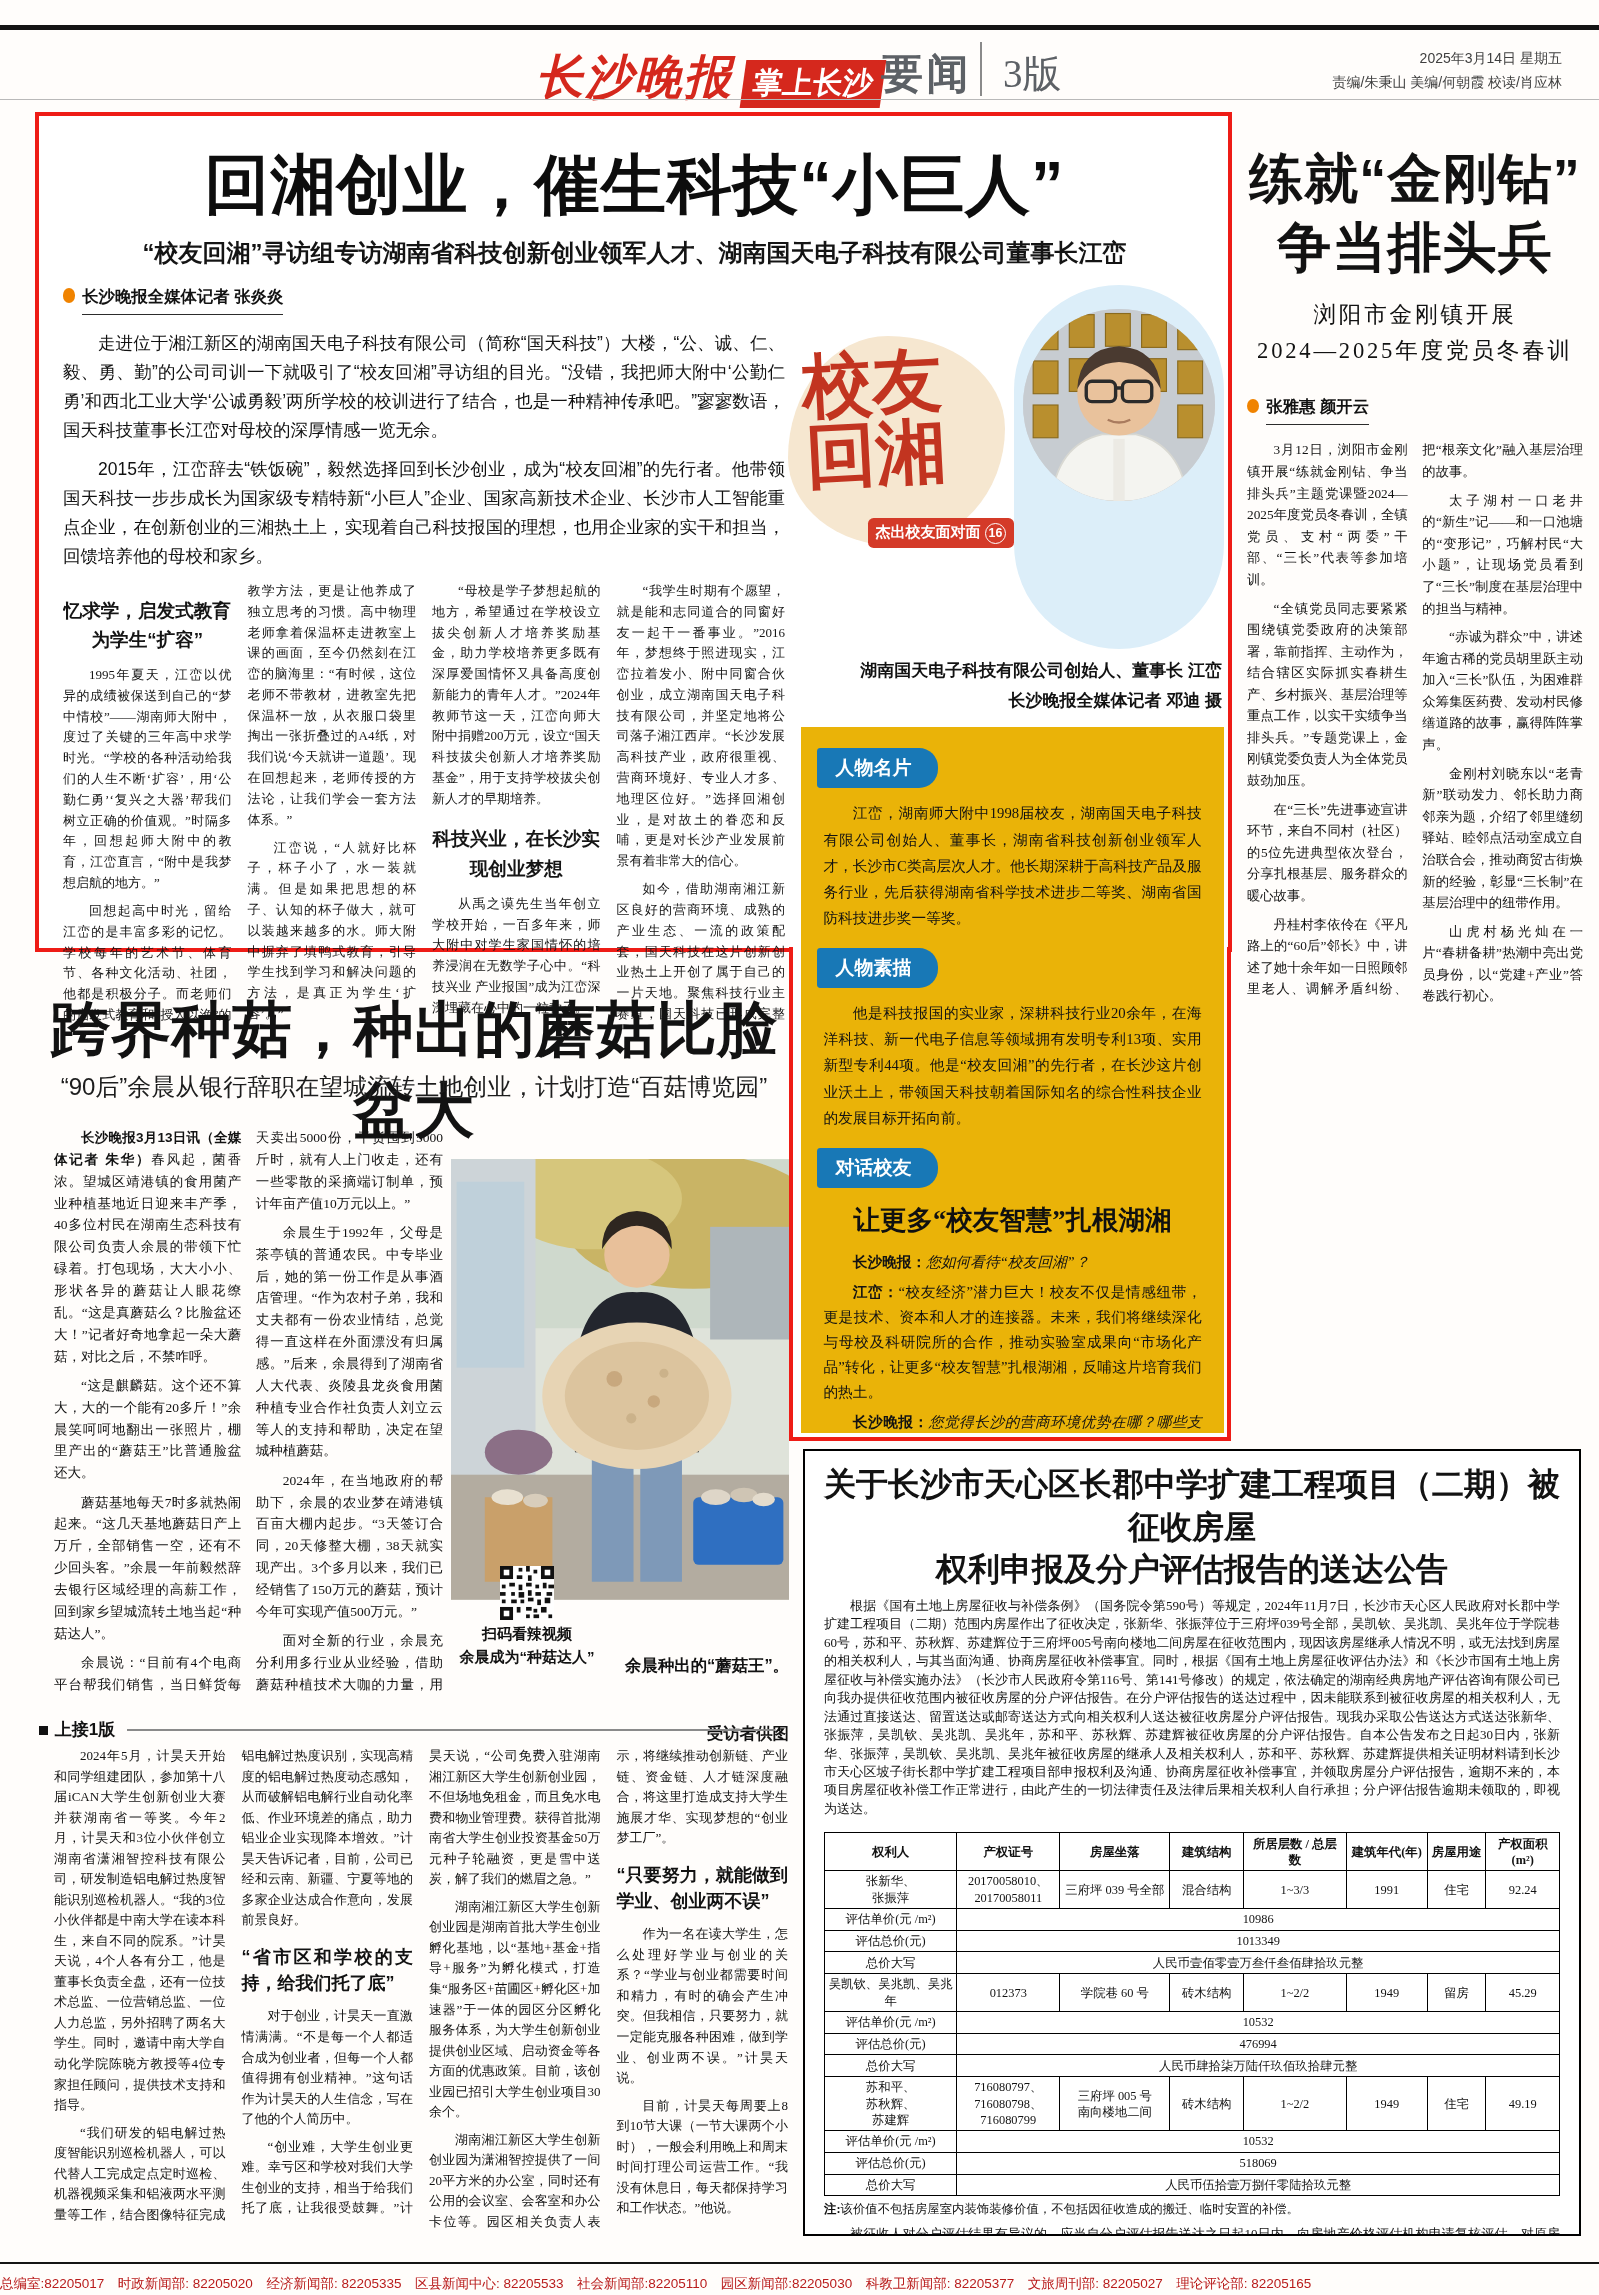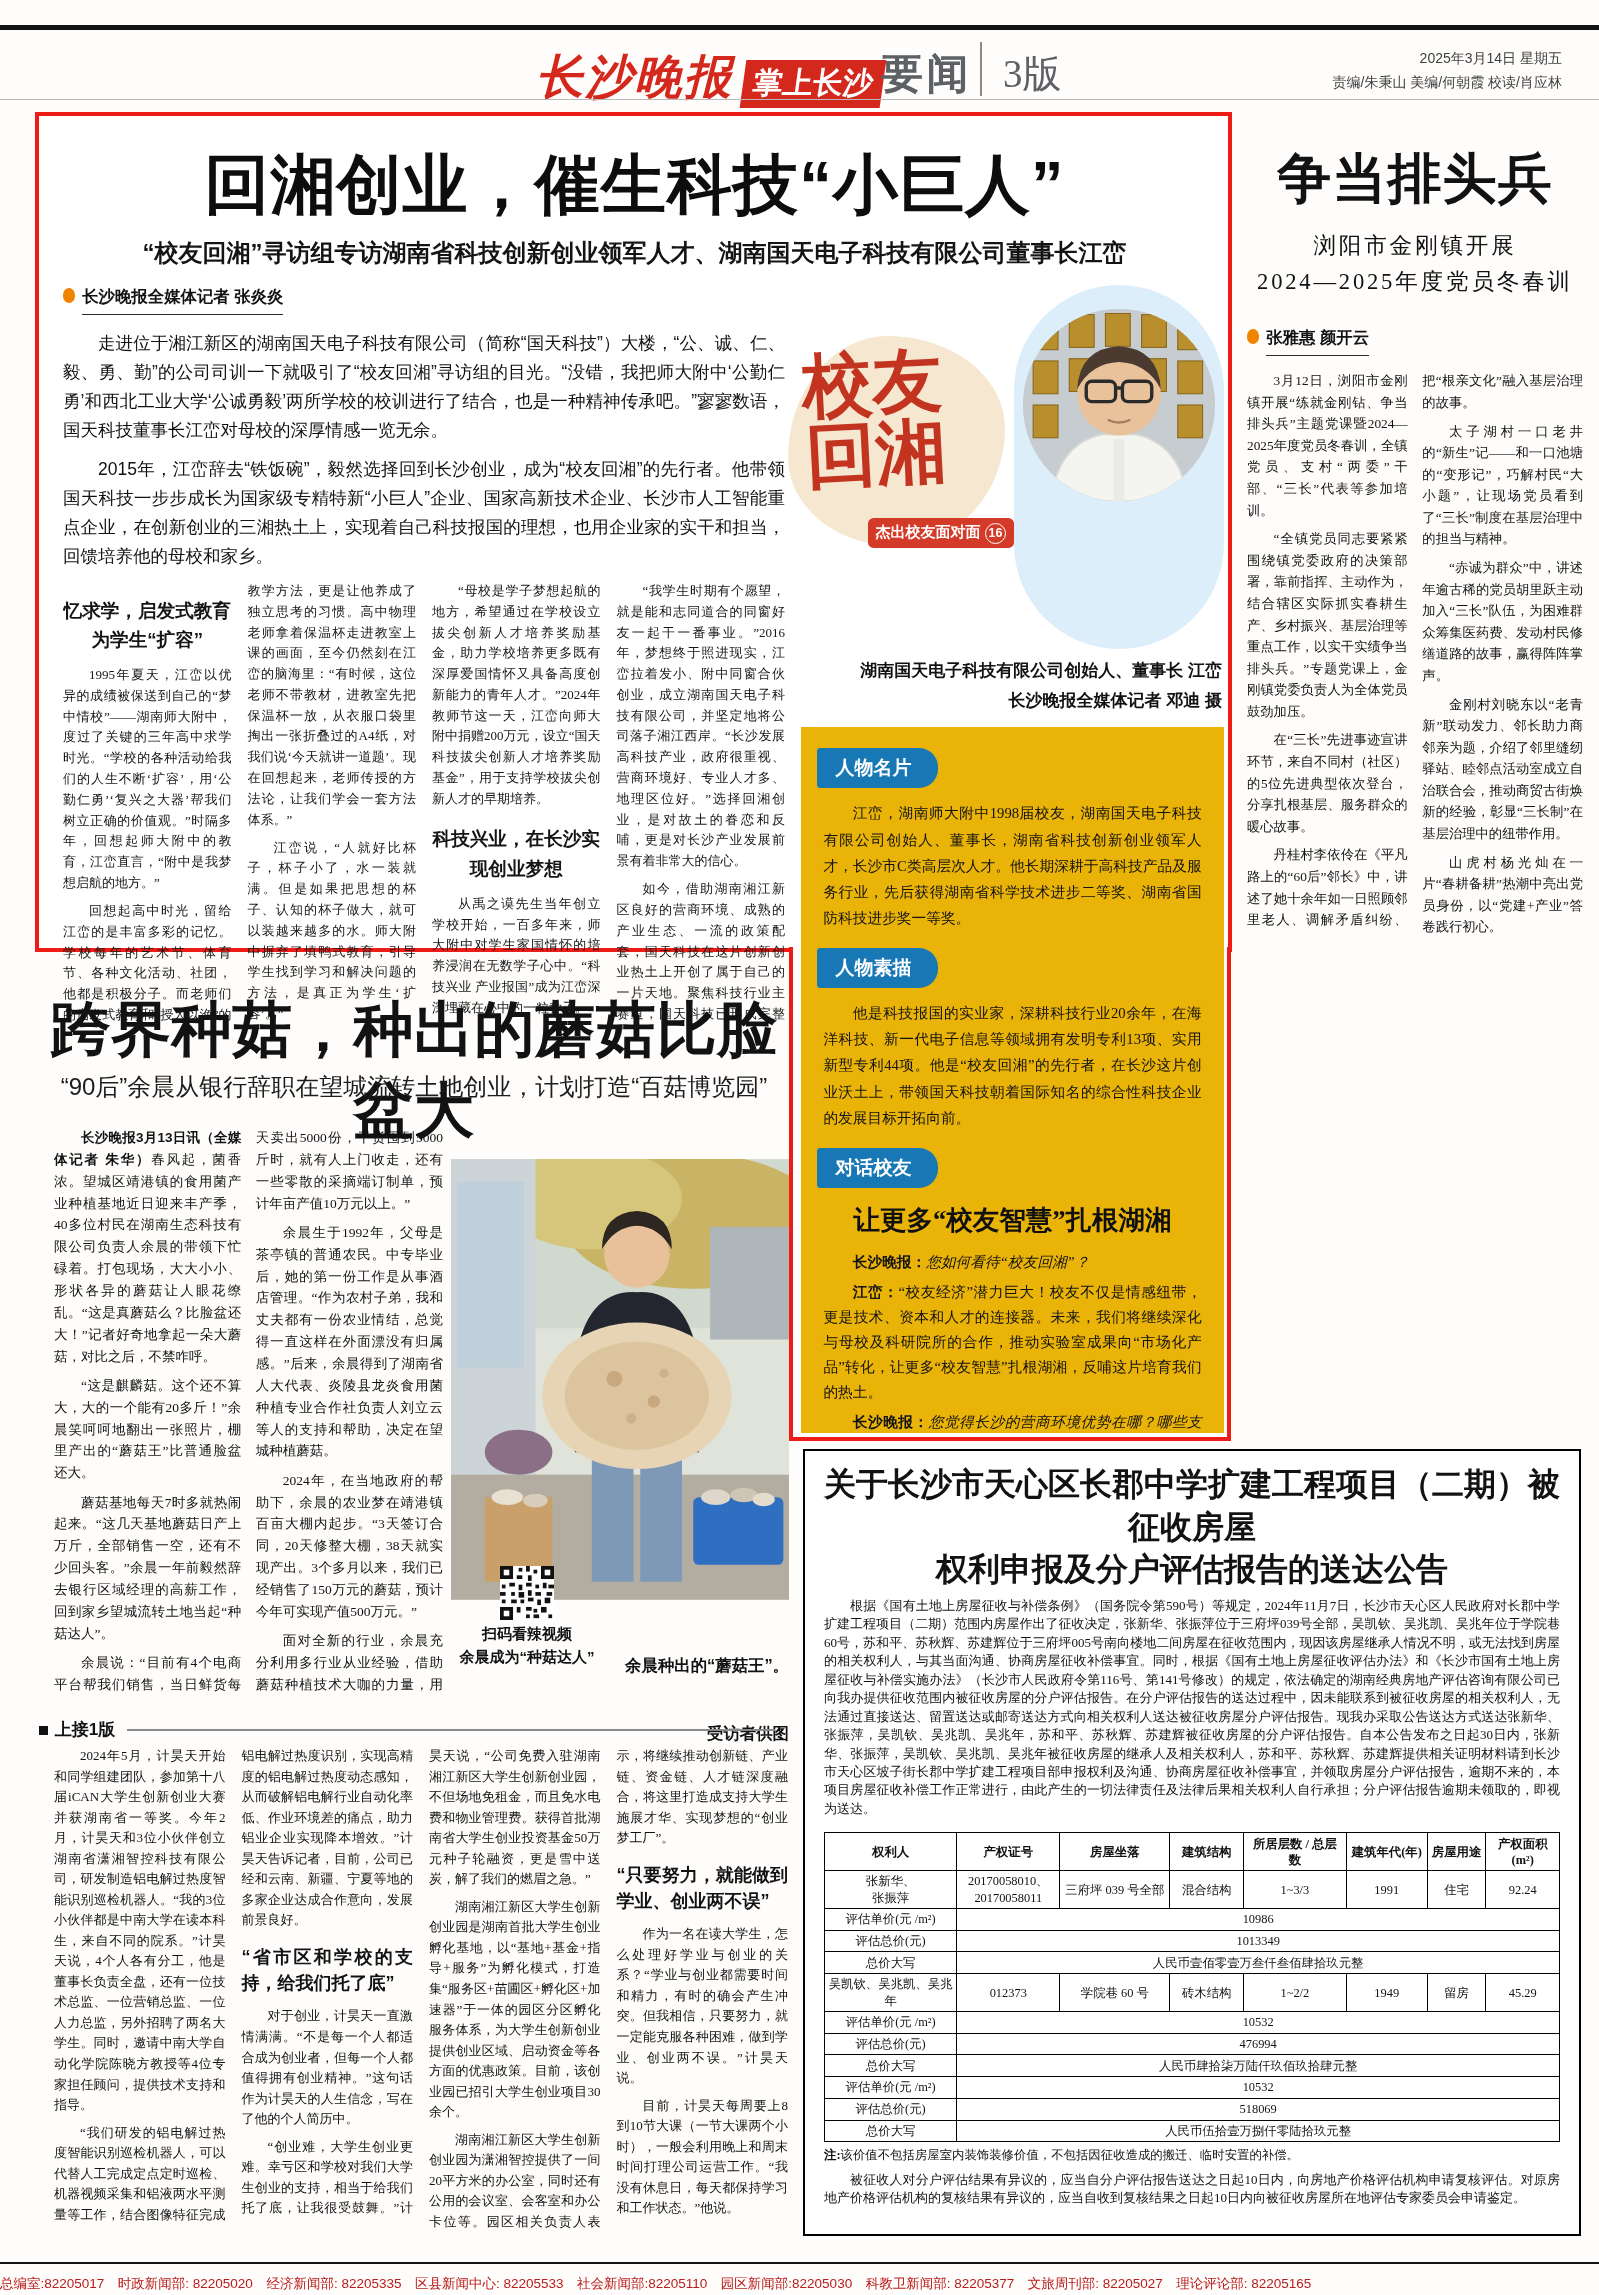--- a/index.html
+++ b/index.html
@@ -308,20 +308,21 @@
     <p>湖南湘江新区大学生创新创业园是湖南首批大学生创业孵化基地，以“基地+基金+指导+服务”为孵化模式，打造集“服务区+苗圃区+孵化区+加速器”于一体的园区分区孵化服务体系，为大学生创新创业提供创业区域、启动资金等各方面的优惠政策。目前，该创业园已招引大学生创业项目30余个。</p>
     <p>湖南湘江新区大学生创新创业园为潇湘智控提供了一间20平方米的办公室，同时还有公用的会议室、会客室和办公卡位等。园区相关负责人表示，将继续推动创新链、产业链、资金链、人才链深度融合，将这里打造成支持大学生施展才华、实现梦想的“创业梦工厂”。</p>
     <div class="cont-h">“只要努力，就能做到学业、创业两不误”</div>
     <p>作为一名在读大学生，怎么处理好学业与创业的关系？“学业与创业都需要时间和精力，有时的确会产生冲突。但我相信，只要努力，就一定能克服各种困难，做到学业、创业两不误。”计昊天说。</p>
     <p>目前，计昊天每周要上8到10节大课（一节大课两个小时），一般会利用晚上和周末时间打理公司运营工作。“我没有休息日，每天都保持学习和工作状态。”他说。</p>
 
   </div>
 
   <div class="abs" style="left:1247px;top:144px;width:336px;">
     <div class="r-title sans">
+      <div>练就“金刚钻”</div>
       <div>争当排头兵</div>
     </div>
     <div class="r-sub">
       <div>浏阳市金刚镇开展</div>
       <div>2024—2025年度党员冬春训</div>
     </div>
     <div style="margin-top:27px;">
       <span class="dot"></span><span class="byline sans">张雅惠 颜开云</span>
     </div>
     <div class="r-cols jt" style="margin-top:14.7px;height:925px;">
@@ -396,20 +397,35 @@
           </tr>
       <tr>
             <td>评估总价(元)</td>
             <td colspan="7">476994</td>
           </tr>
       <tr>
             <td>总价大写</td>
             <td colspan="7">人民币肆拾柒万陆仟玖佰玖拾肆元整</td>
           </tr>
       <tr>
+        <td>苏和平、
+苏秋辉、
+苏建辉</td>
+        <td>716080797、
+716080798、
+716080799</td>
+        <td>三府坪 005 号
+南向楼地二间</td>
+        <td>砖木结构</td>
+        <td>1~2/2</td>
+        <td>1949</td>
+        <td>住宅</td>
+        <td>49.19</td>
+      </tr>
+      <tr>
             <td>评估单价(元 /m²)</td>
             <td colspan="7">10532</td>
           </tr>
       <tr>
             <td>评估总价(元)</td>
             <td colspan="7">518069</td>
           </tr>
       <tr>
             <td>总价大写</td>
             <td colspan="7">人民币伍拾壹万捌仟零陆拾玖元整</td>

